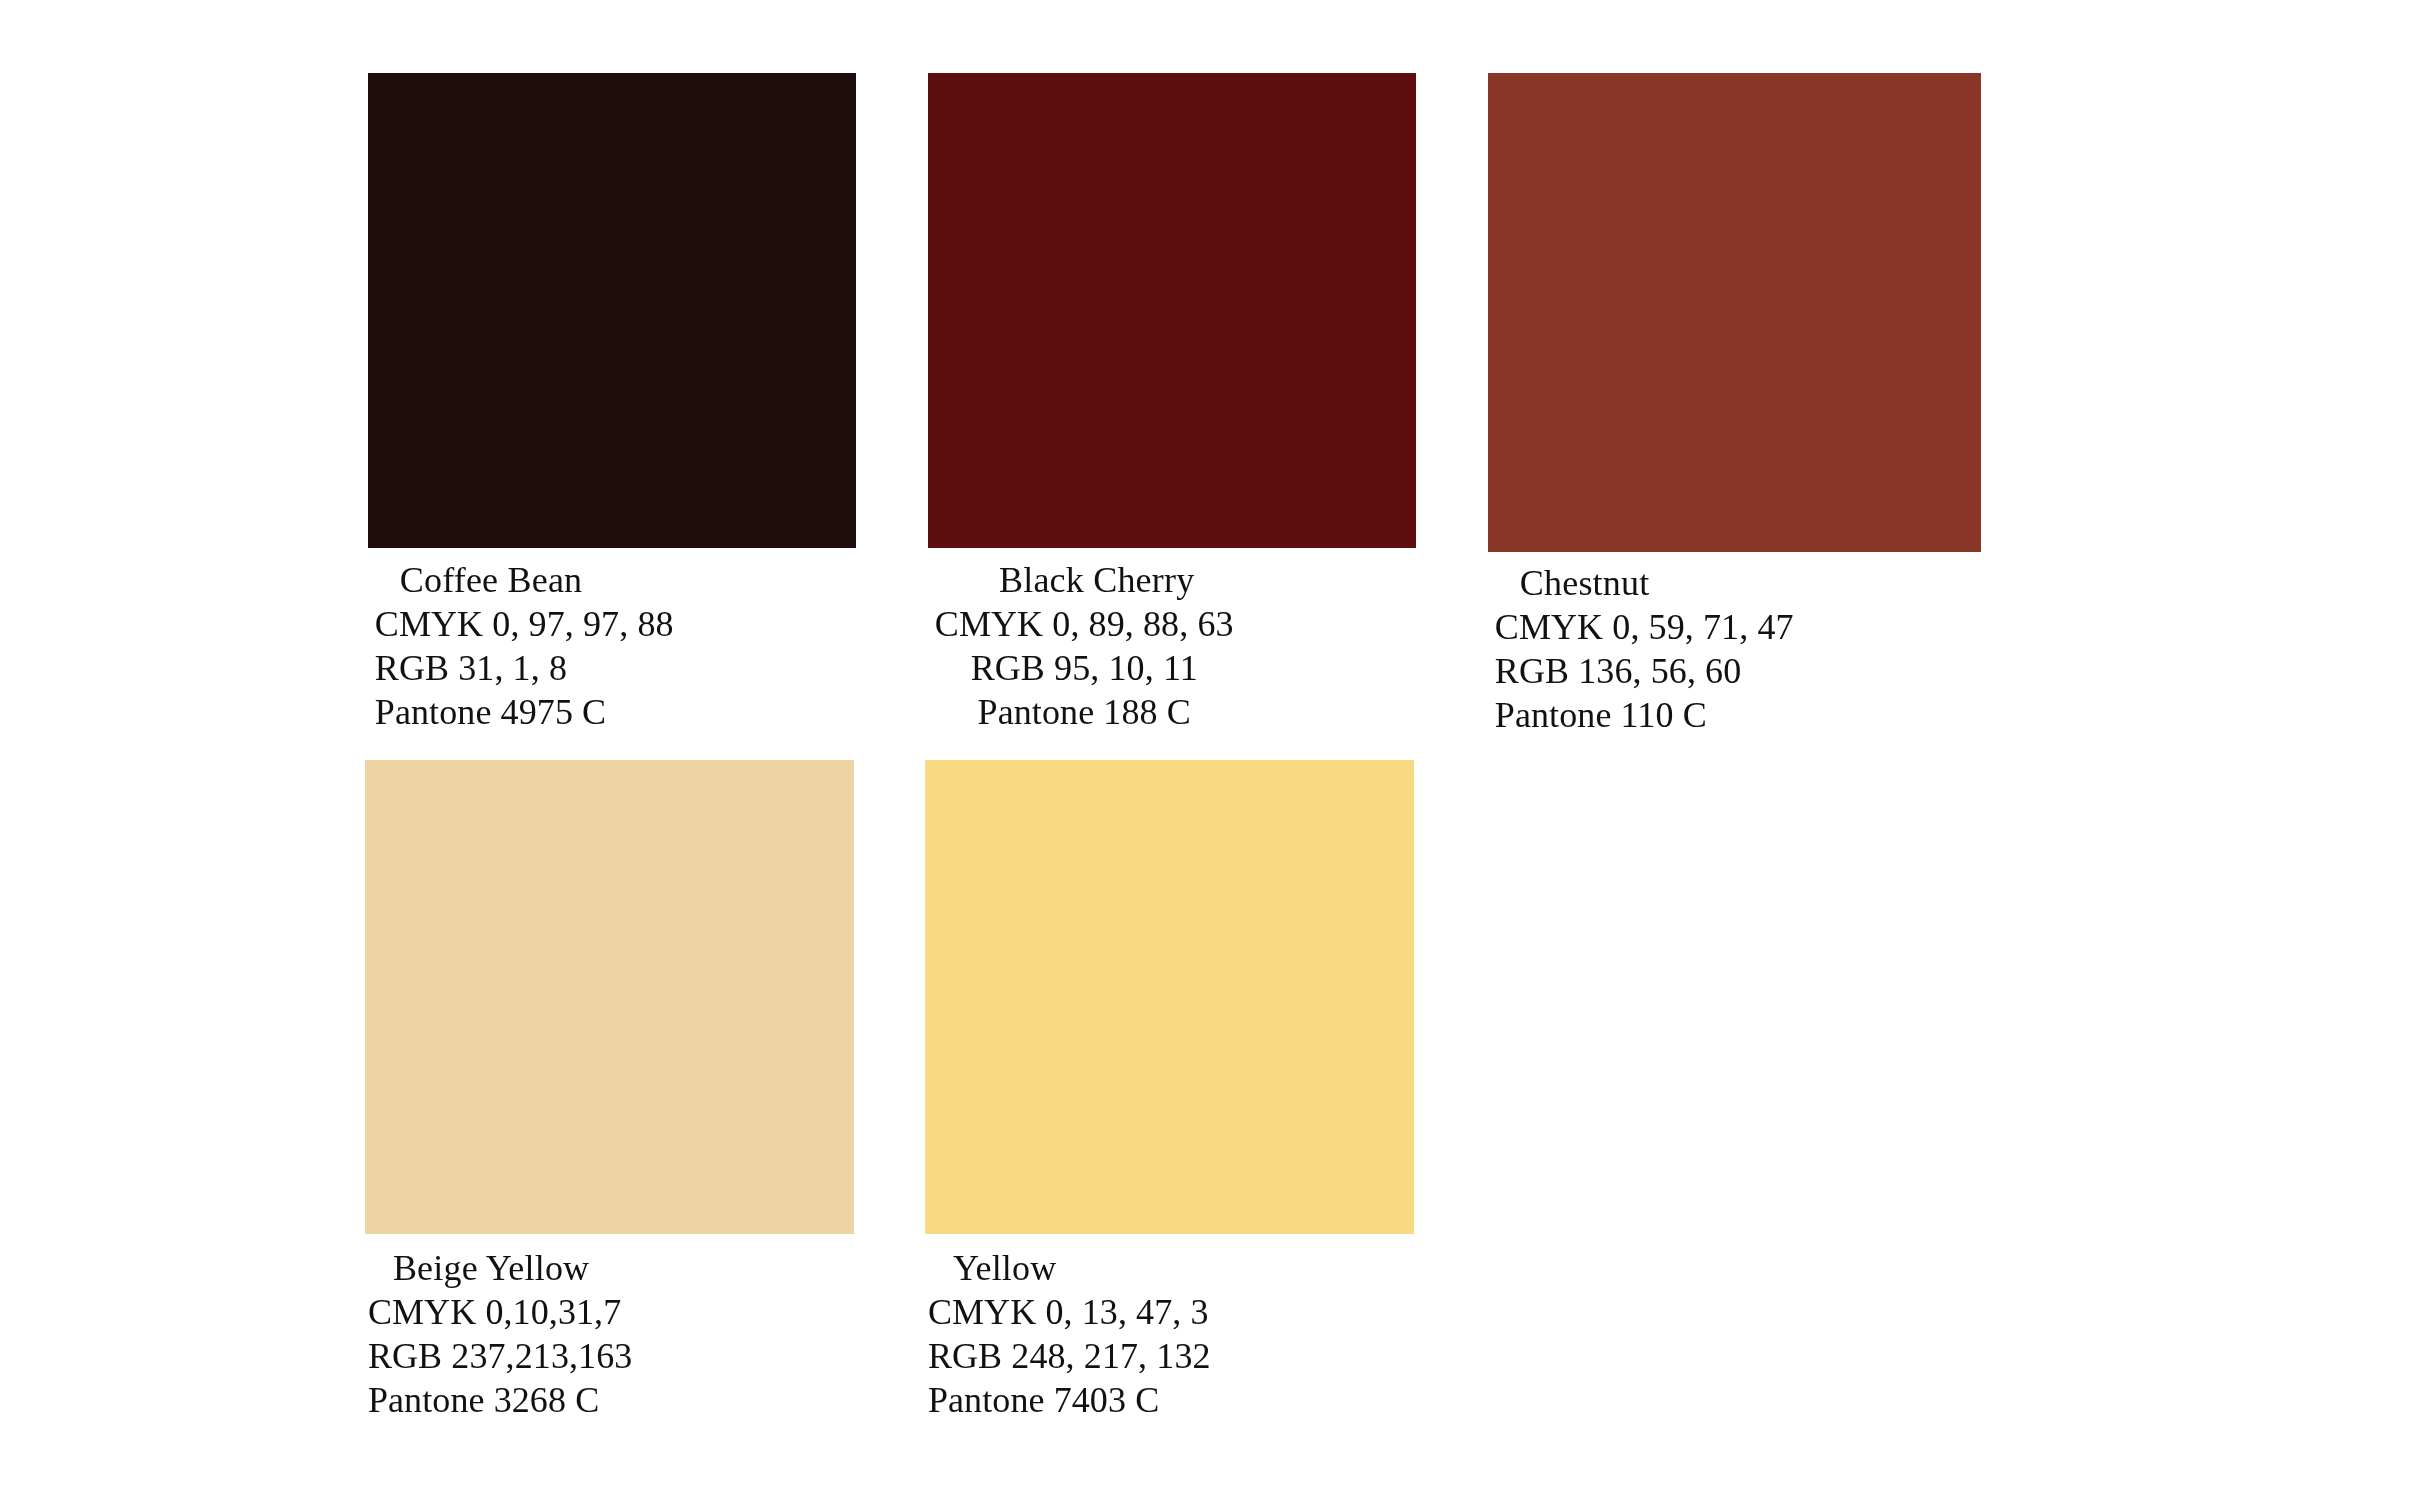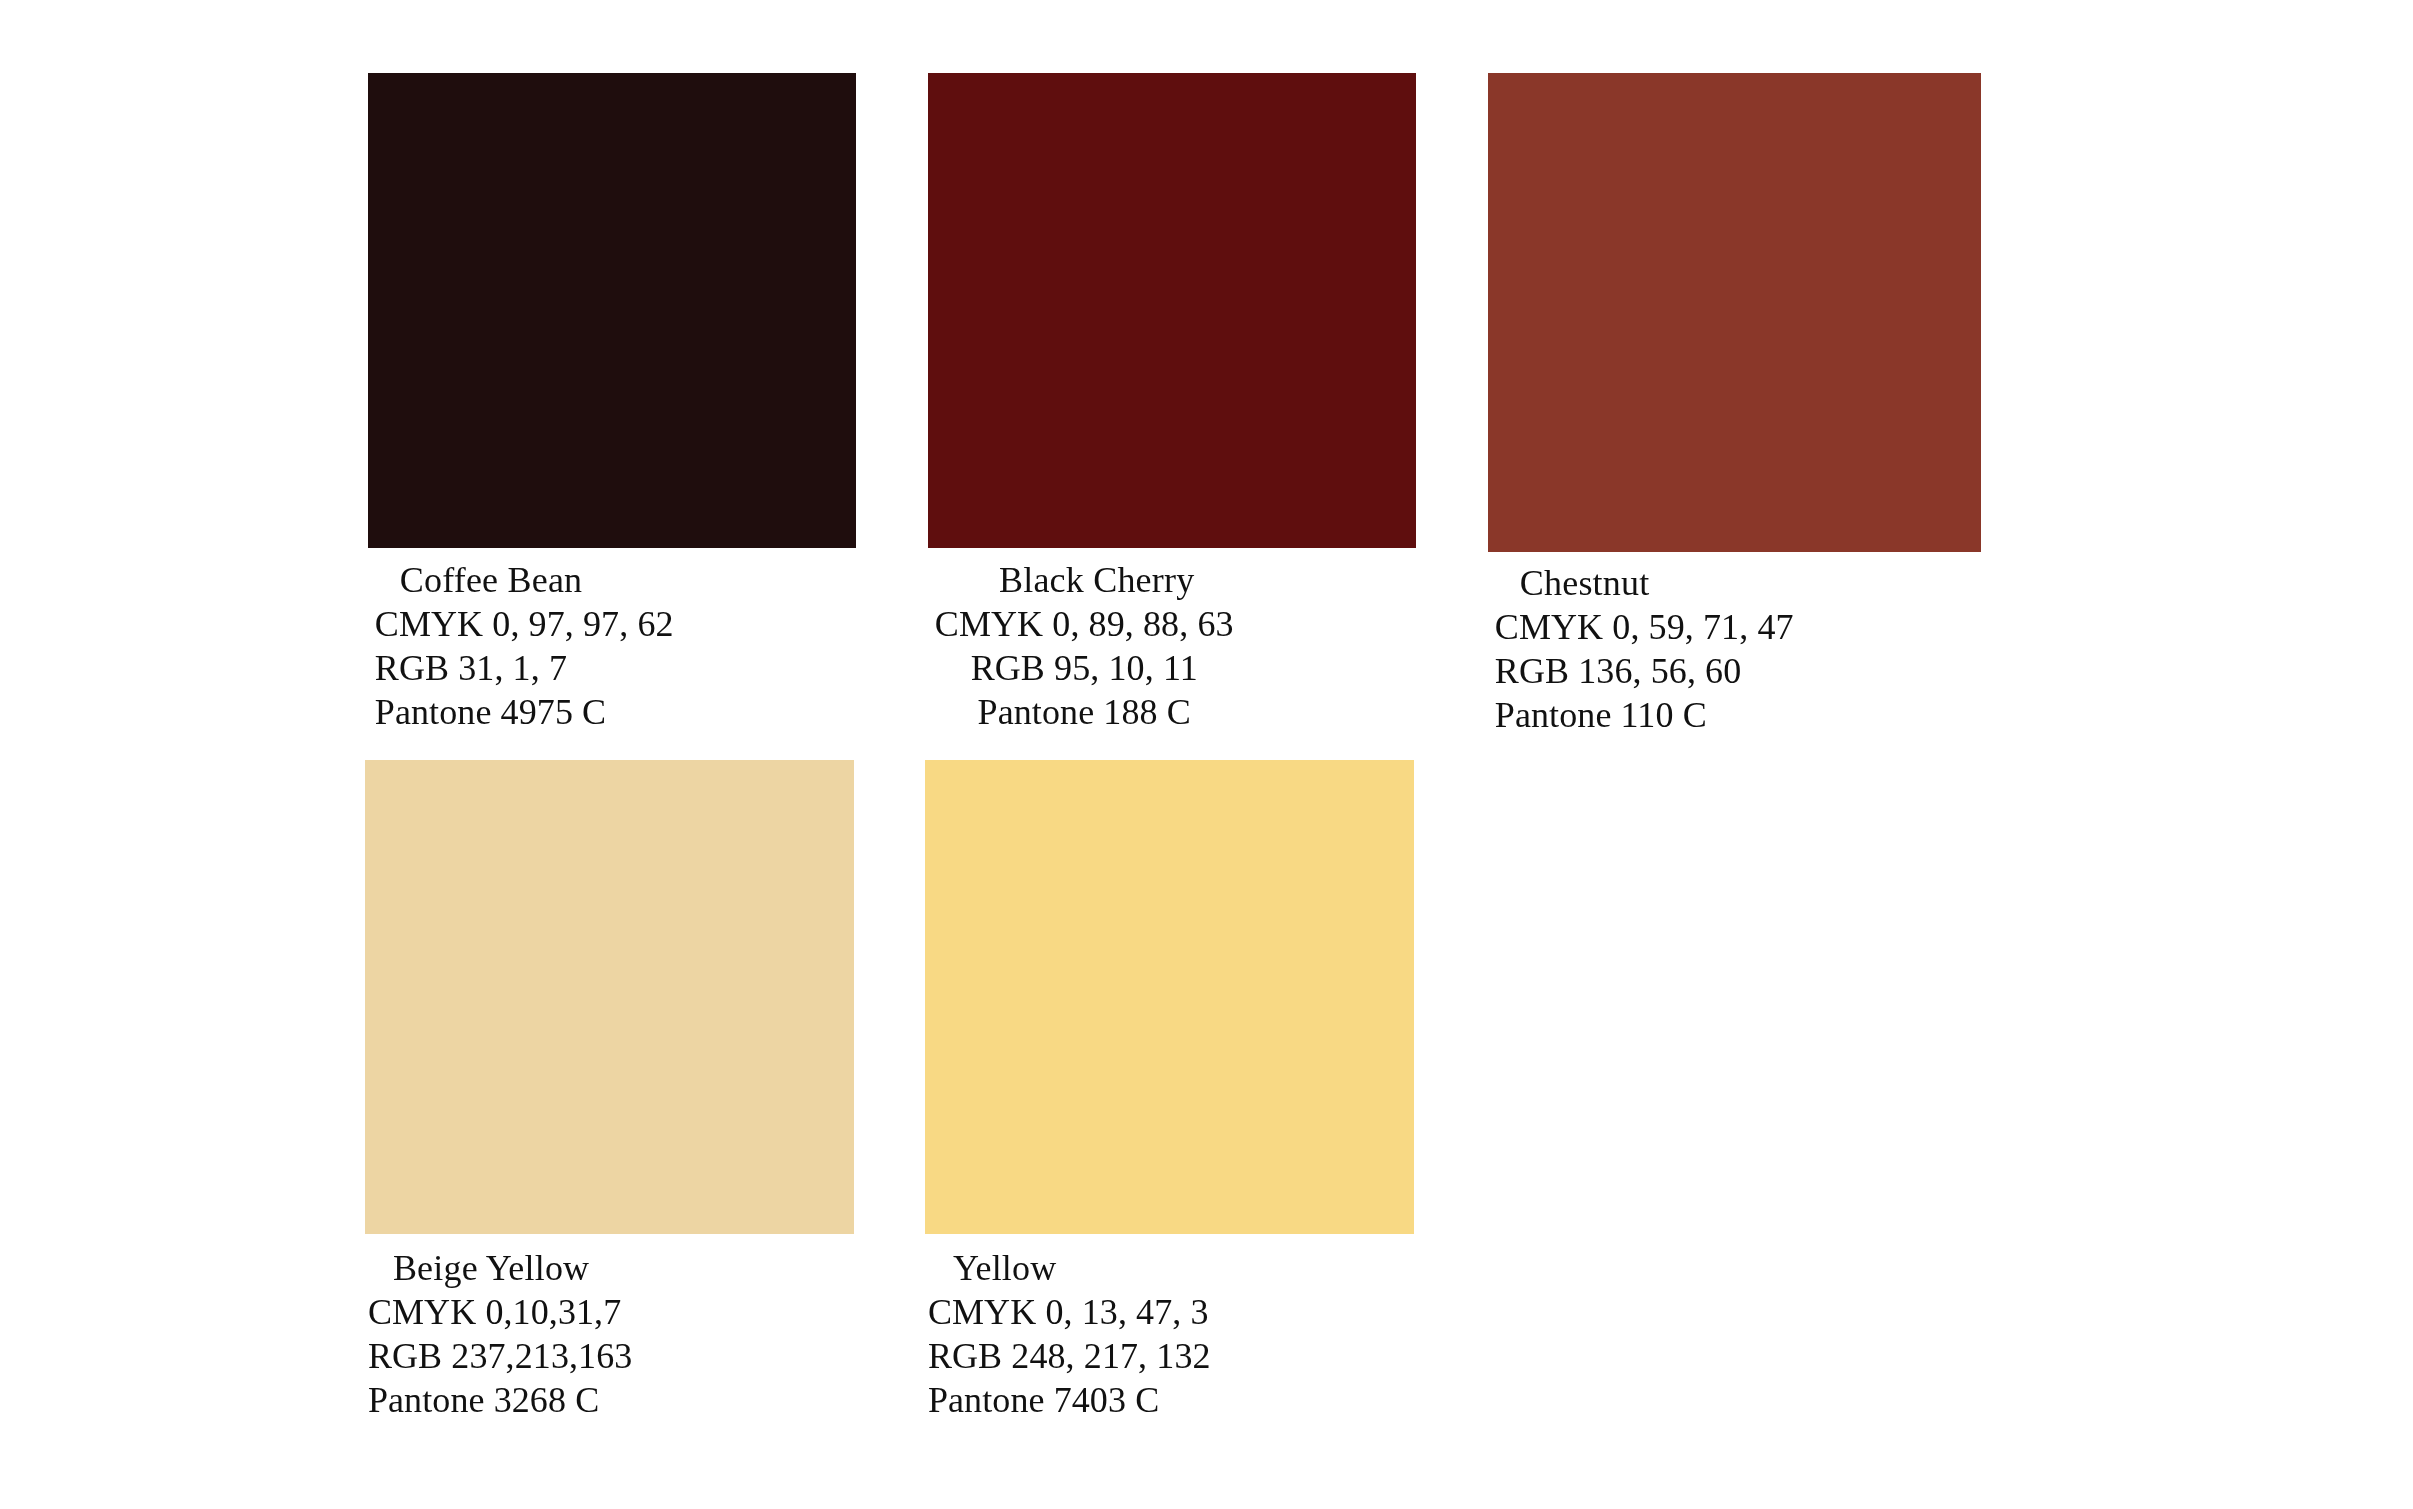--- a/index.html
+++ b/index.html
@@ -53,22 +53,22 @@
   }
 </style>
 </head>
 <body>
 
 <div id="palette-sheet">
     <div class="swatch-card" style="left: 368px; top: 73px; width: 488px;">
       <div class="swatch-chip" title="Coffee Bean" style="width: 488px; height: 475px; background: rgb(31, 13, 13);"></div>
       <div class="swatch-info" style="top: 485px; left: 6.8px;">
         <span class="info-line swatch-name">Coffee Bean</span>
-        <span class="info-line">CMYK 0, 97, 97, 62</span>
-        <span class="info-line">RGB 31, 1, 7</span>
+        <span class="info-line">CMYK 0, 97, 97, 88</span>
+        <span class="info-line">RGB 31, 1, 8</span>
         <span class="info-line">Pantone 4975 C</span>
       </div>
     </div>
     <div class="swatch-card" style="left: 928px; top: 73px; width: 488px;">
       <div class="swatch-chip" title="Black Cherry" style="width: 488px; height: 475px; background: rgb(95, 14, 14);"></div>
       <div class="swatch-info" style="top: 485px; left: 6.8px; text-align: center;">
         <span class="info-line swatch-name">Black Cherry</span>
         <span class="info-line">CMYK 0, 89, 88, 63</span>
         <span class="info-line">RGB 95, 10, 11</span>
         <span class="info-line">Pantone 188 C</span>

